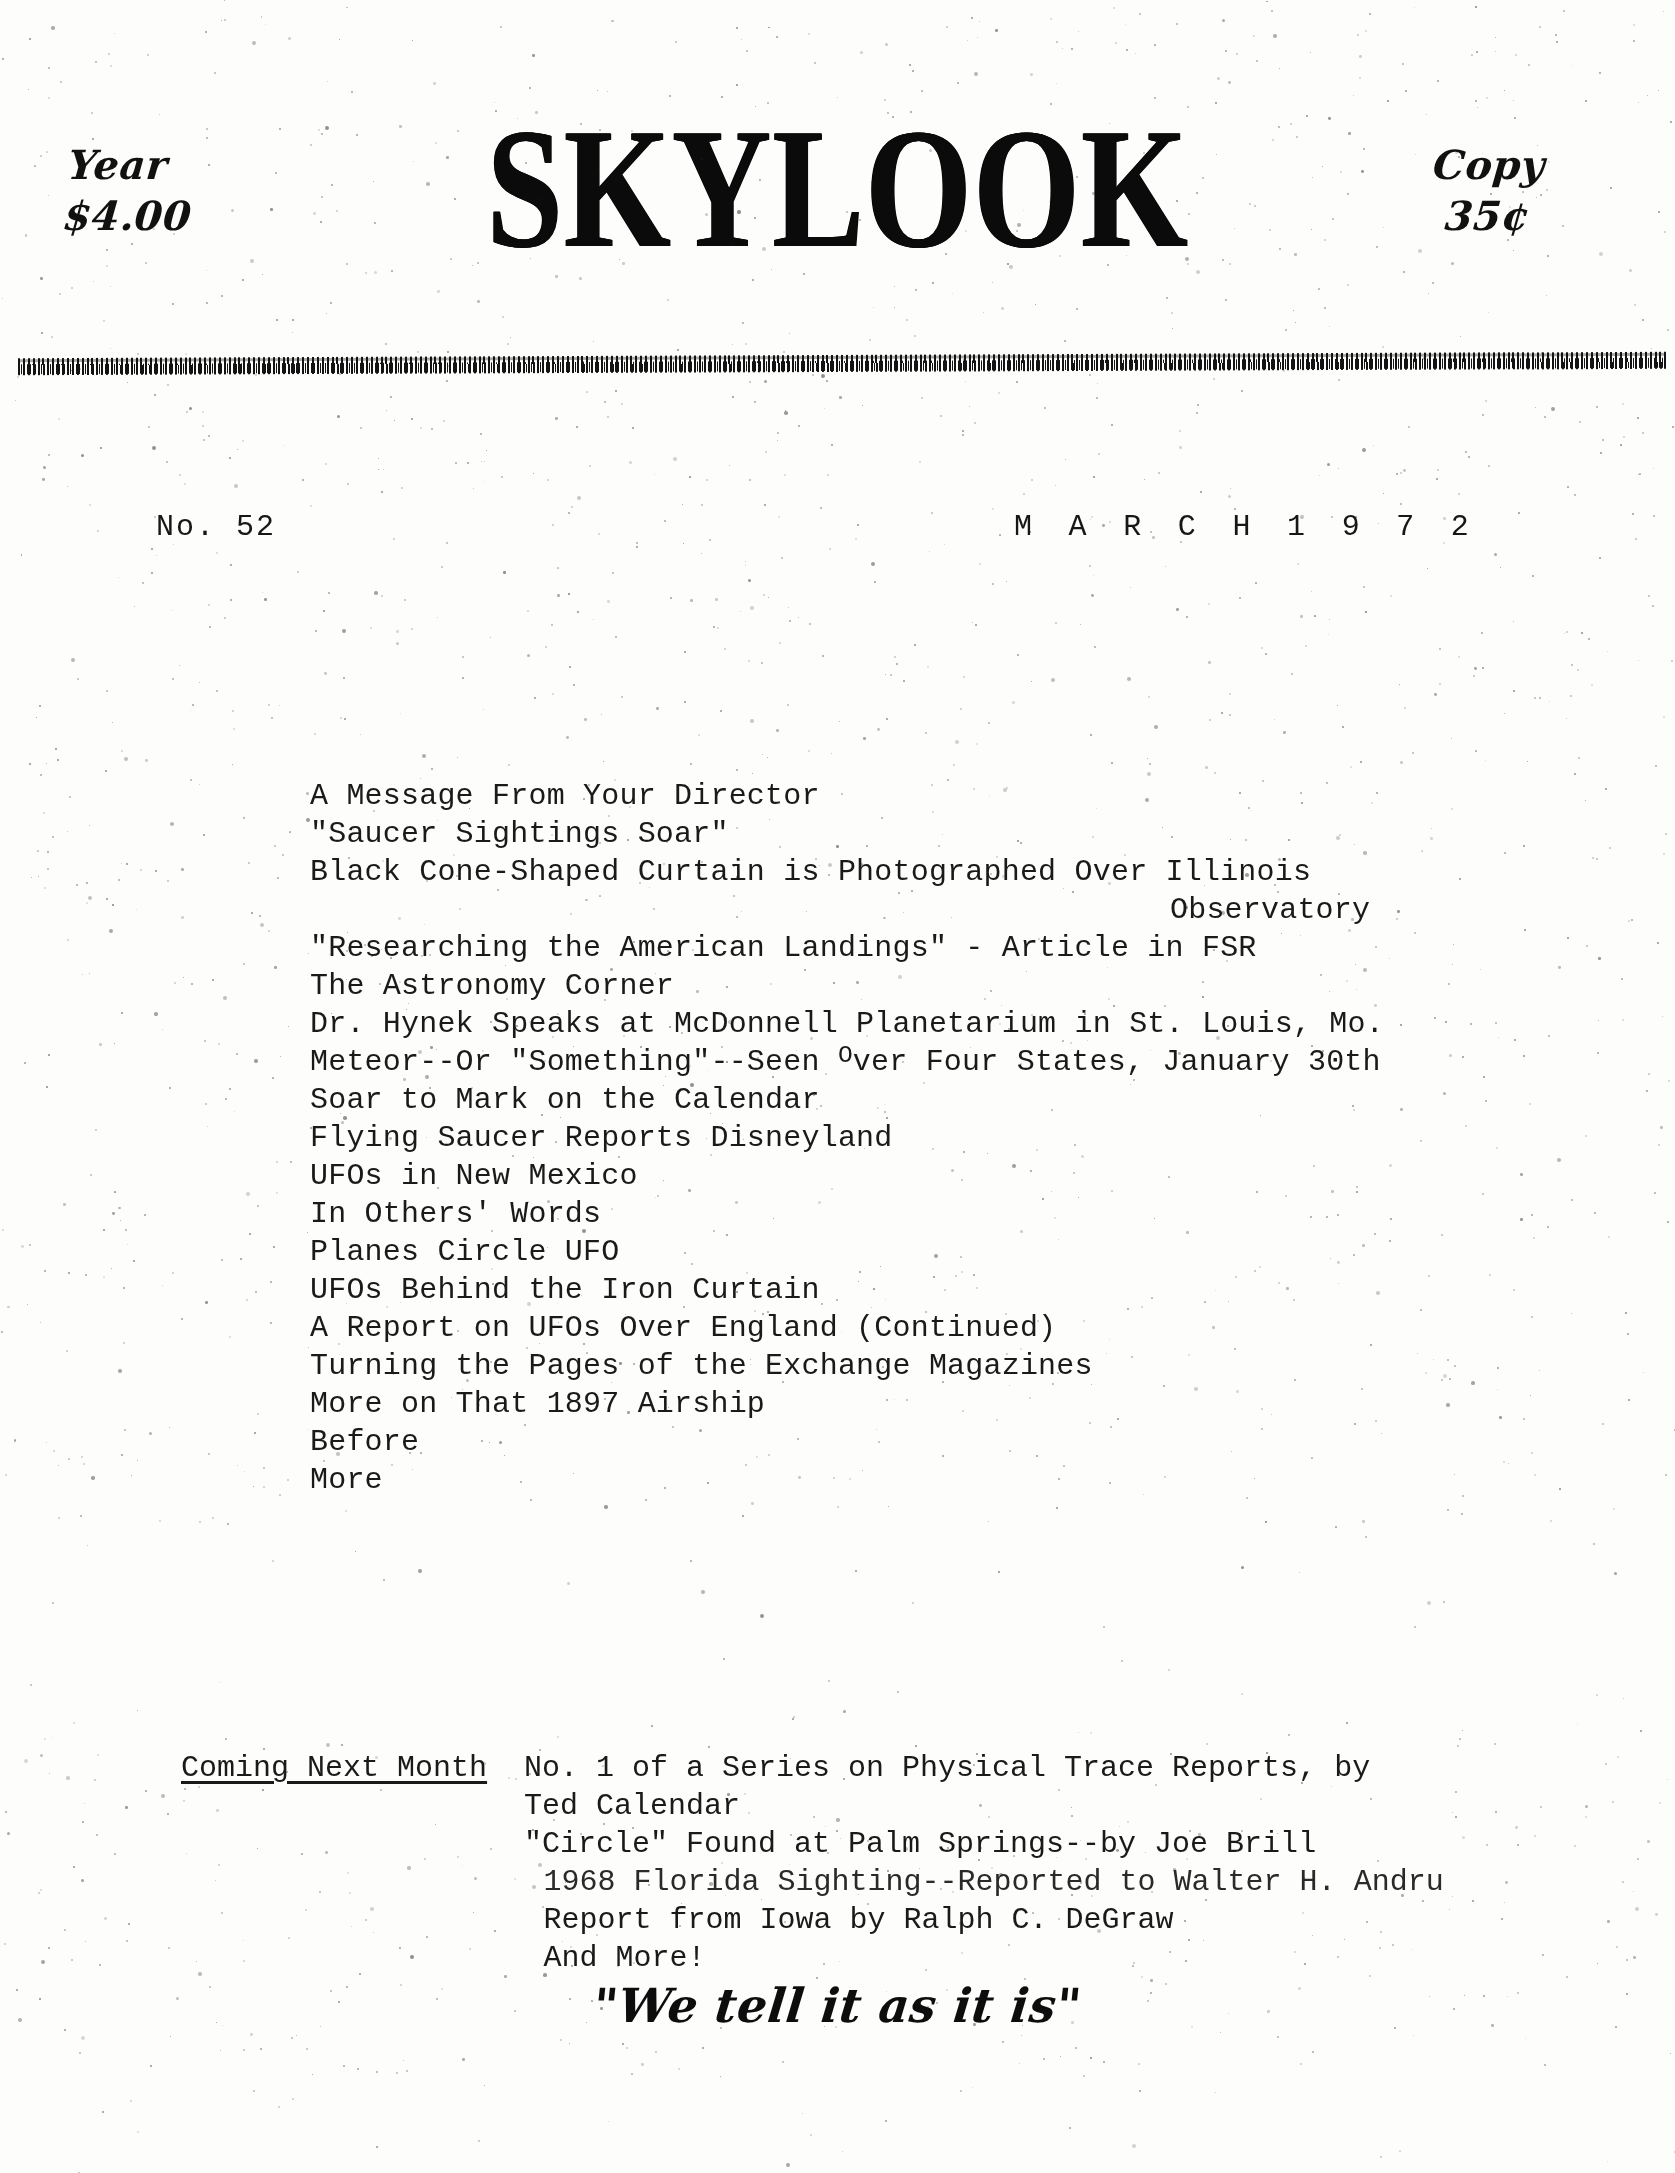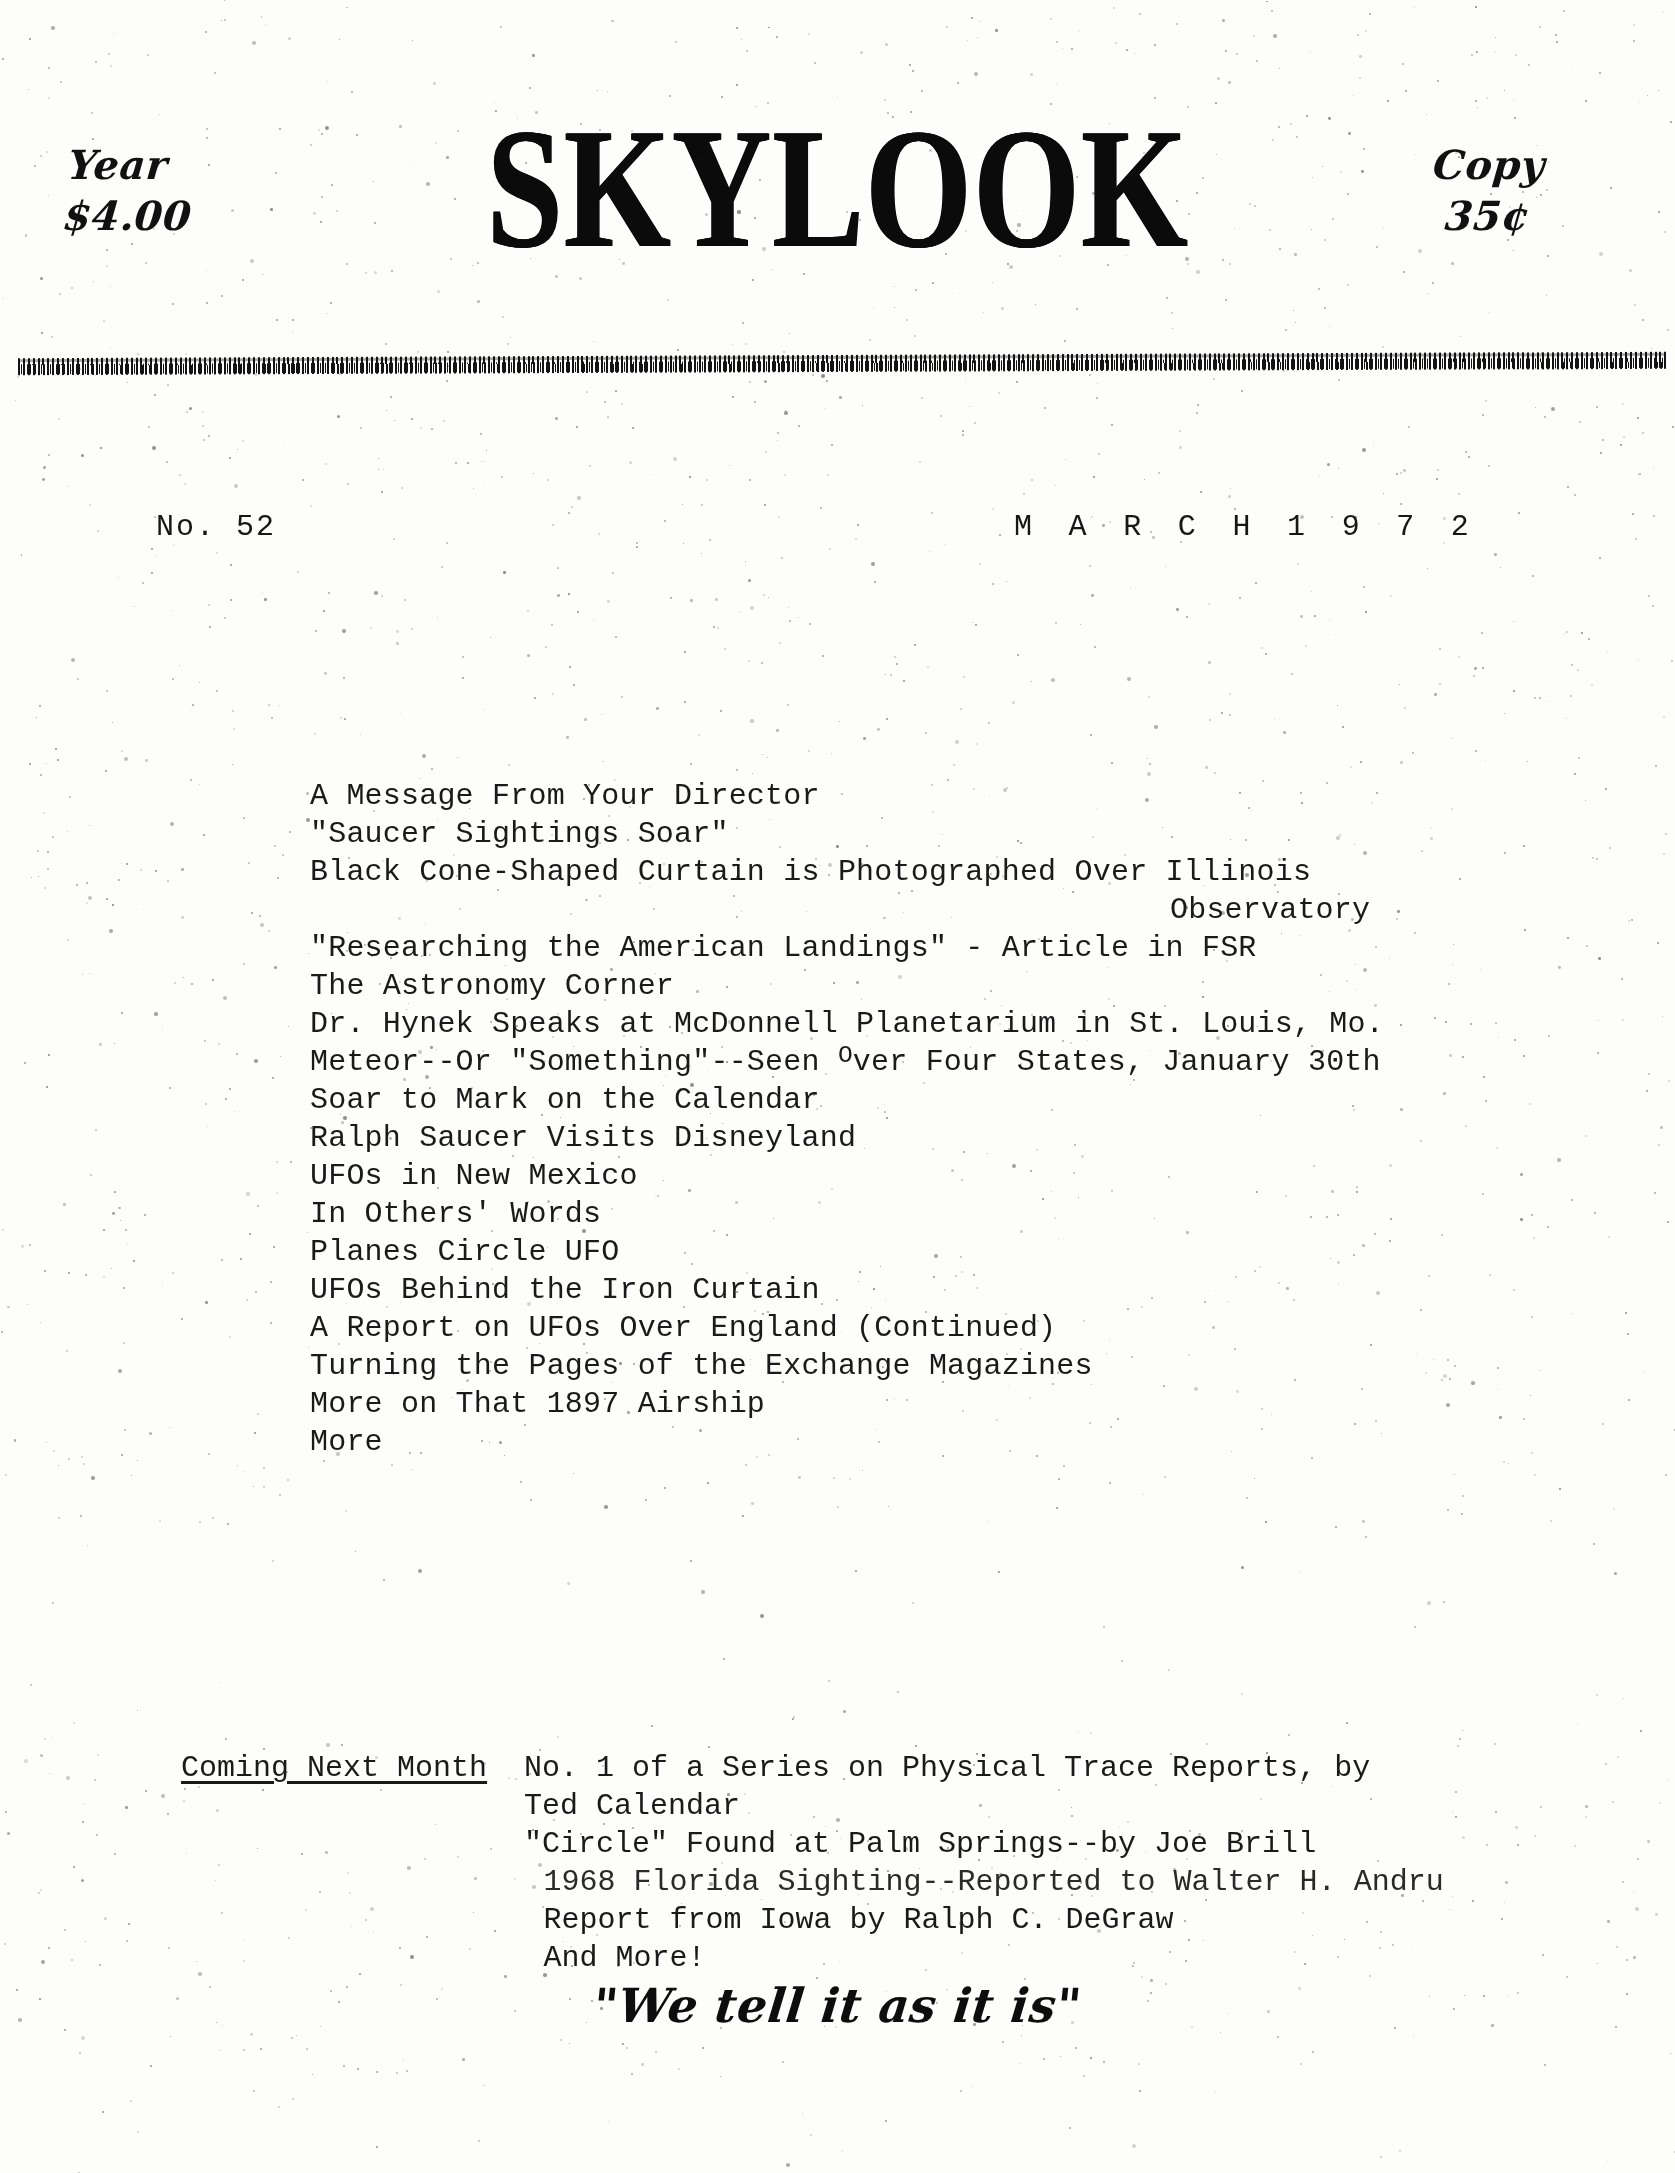--- a/index.html
+++ b/index.html
@@ -246,28 +246,29 @@
   <div class="contents">
     <div class="row">A Message From Your Director</div>
     <div class="row">"Saucer Sightings Soar"</div>
     <div class="row">Black Cone-Shaped Curtain is Photographed Over Illinois</div>
     <div class="row indent-right">Observatory</div>
     <div class="row">"Researching the American Landings" - Article in FSR</div>
     <div class="row">The Astronomy Corner</div>
     <div class="row">Dr. Hynek Speaks at McDonnell Planetarium in St. Louis, Mo.</div>
     <div class="row">Meteor--Or "Something"--Seen <span class="sup-o">O</span>ver Four States, January 30th</div>
     <div class="row">Soar to Mark on the Calendar</div>
-    <div class="row">Ralph Saucer Visits Disneyland</div>
+    <div class="row">Flying Saucer Reports Disneyland</div>
     <div class="row">UFOs in New Mexico</div>
     <div class="row">In Others' Words</div>
     <div class="row">Planes Circle UFO</div>
     <div class="row">UFOs Behind the Iron Curtain</div>
     <div class="row">A Report on UFOs Over England (Continued)</div>
     <div class="row">Turning the Pages of the Exchange Magazines</div>
     <div class="row">More on That 1897 Airship</div>
+    <div class="row">Before</div>
     <div class="row">More</div>
   </div>
 
   <div class="coming">
     <div class="coming-head">Coming Next Month</div>
     <div class="coming-body">
       <div class="row">No. 1 of a Series on Physical Trace Reports, by</div>
       <div class="row">Ted Calendar</div>
       <div class="row">"Circle" Found at Palm Springs--by Joe Brill</div>
       <div class="row ind fade">1968 Florida Sighting--Reported to Walter H. Andru</div>

